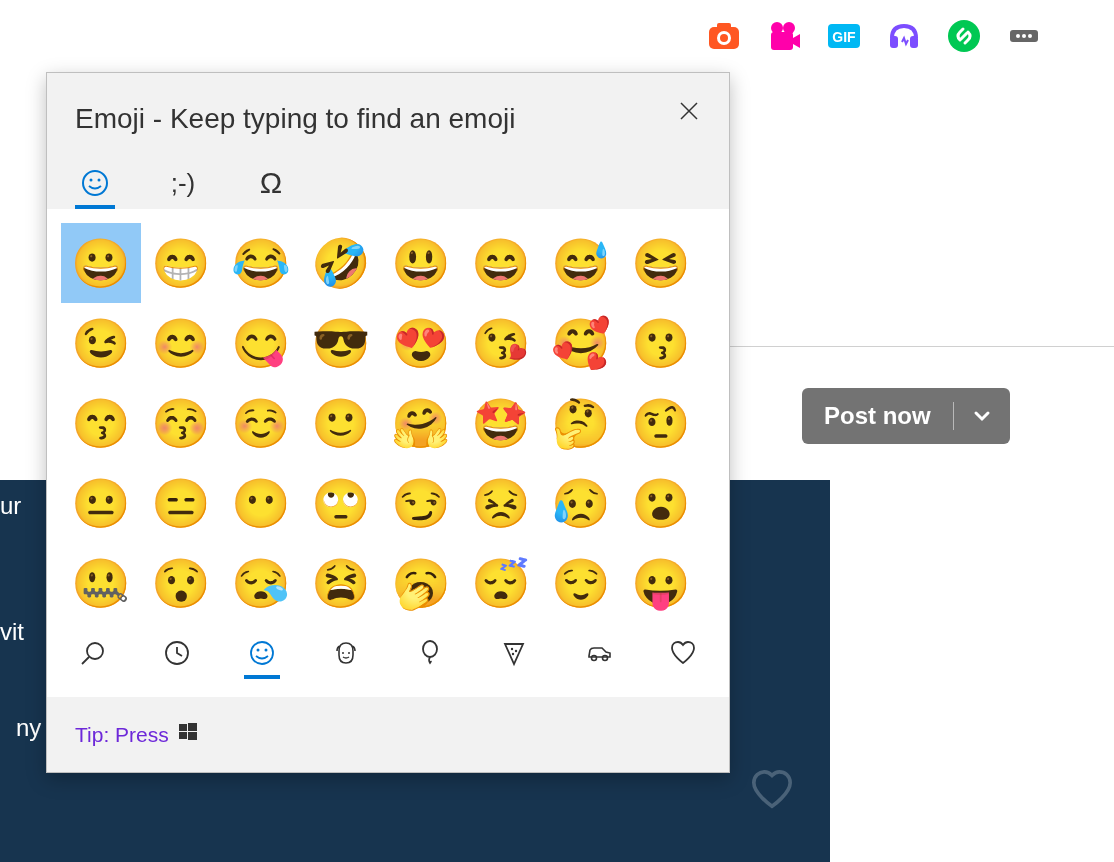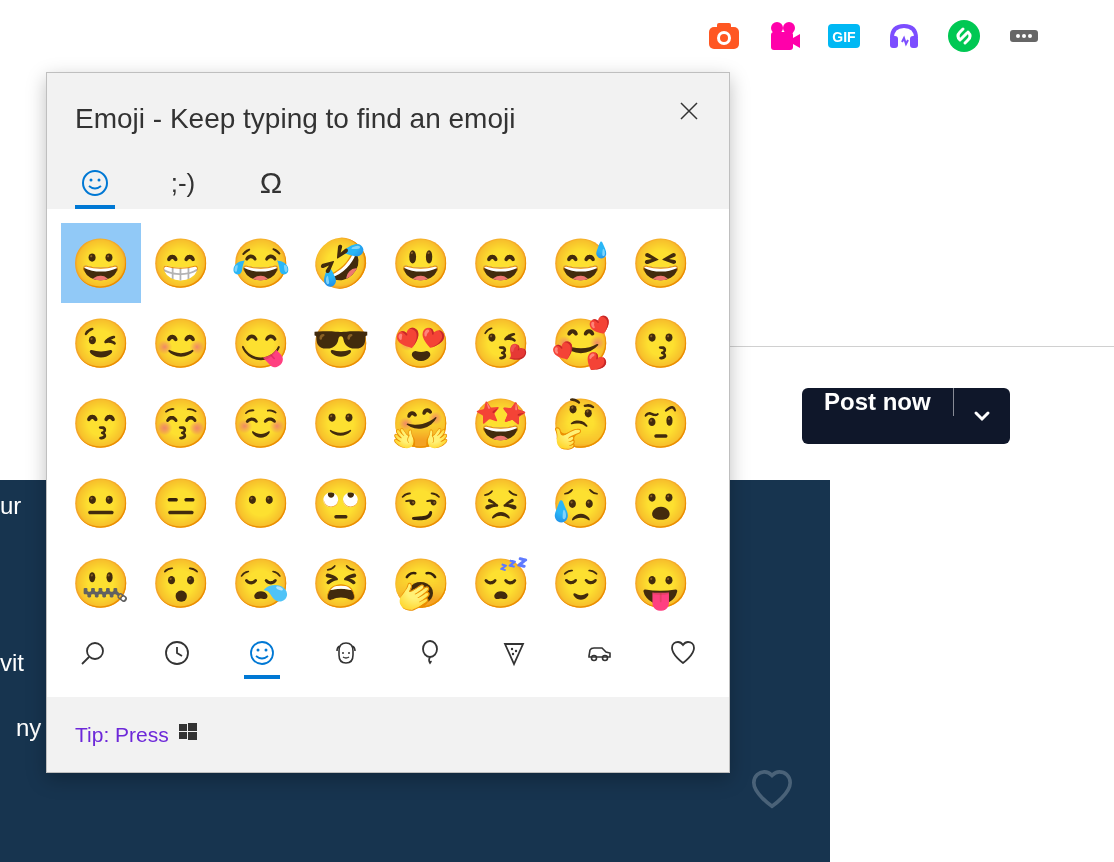--- a/index.html
+++ b/index.html
@@ -26,24 +26,25 @@
   display: flex;
   gap: 24px;
   align-items: center;
 }
 .ti { width: 36px; height: 36px; display: flex; align-items: center; justify-content: flex-start; border-radius: 6px; cursor: pointer; }
 .ti svg { width: 36px; height: 36px; }
 .post-btn {
   position: absolute;
   top: 388px;
   left: 802px;
-  background: #0f172a;
+  background: #737373;
   color: #fff;
   border-radius: 6px;
   display: flex;
+  align-items: center;
   height: 56px;
   cursor: pointer;
   font-size: 24px;
   font-weight: 600;
 }
 .post-btn .label { padding: 0 22px; }
 .post-btn .divider { width: 1px; height: 28px; background: rgba(255,255,255,0.5); }
 .post-btn .chev { padding: 0 18px; display:flex; align-items:center; }
 .emoji-panel {
   position: absolute;
@@ -140,21 +141,21 @@
   position:absolute;
   top: 770px;
   left: 750px;
 }
 </style>
 </head>
 <body>
 
 <div class="dark-bg"></div>
 <div class="bg-text" style="top:492px;left:0">ur</div>
-<div class="bg-text" style="top:649px;left:0">vit</div>
+<div class="bg-text" style="top:618px;left:0">vit</div>
 <div class="bg-text" style="top:714px;left:16px">ny</div>
 <div class="heart-bg">
 <svg width="44" height="40" viewBox="0 0 24 22" fill="none" stroke="#4a6278" stroke-width="2">
       <path d="M12 20 C12 20 2 13 2 7 C2 3 5 1 8 1 C10 1 12 3 12 3 C12 3 14 1 16 1 C19 1 22 3 22 7 C22 13 12 20 12 20 Z"></path>
     </svg>
 </div>
 
 <div class="hr-sep"></div>
 
 <div class="toolbar-icons">

